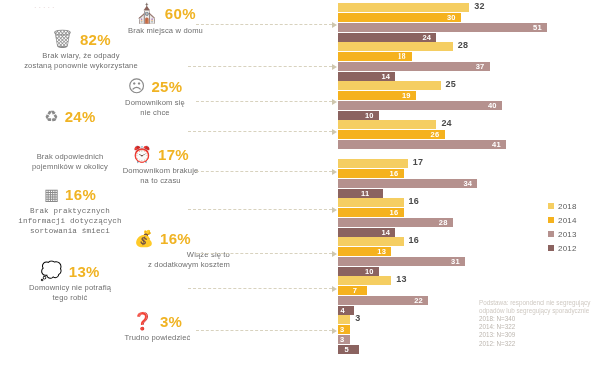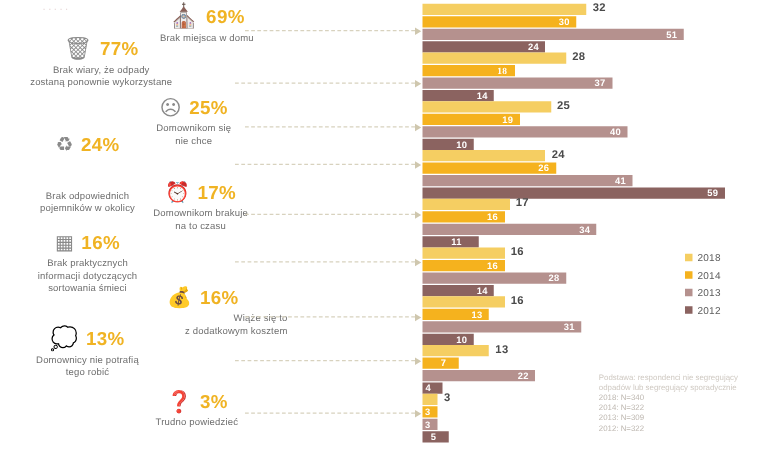--- a/index.html
+++ b/index.html
@@ -83,29 +83,29 @@
 </head>
 <body>
 
 <div id="page">
 
   <div id="top-remnant">.....</div>
 
   <div class="info-item" style="left:98px; top:4px; width:135px;">
     <div class="info-head">
       <span class="info-icon" style="font-size:19px;">⛪</span>
-      <span class="info-pct">69%</span>
+      <span class="info-pct">60%</span>
     </div>
     <div class="info-label">Brak miejsca w domu</div>
   </div>
 
   <div class="info-item" style="left:0px; top:30px; width:162px;">
     <div class="info-head">
       <span class="info-icon" style="font-size:18px;">🗑</span>
-      <span class="info-pct">77%</span>
+      <span class="info-pct">82%</span>
     </div>
     <div class="info-label" style="white-space:pre-line;">Brak wiary, że odpady
 zostaną ponownie wykorzystane</div>
   </div>
 
   <div class="info-item" style="left:95px; top:78px; width:120px;">
     <div class="info-head">
       <span class="info-icon" style="font-size:17px;">☹</span>
       <span class="info-pct">25%</span>
     </div>
@@ -129,21 +129,21 @@
     </div>
     <div class="info-label" style="white-space:pre-line;">Domownikom brakuje
 na to czasu</div>
   </div>
 
   <div class="info-item" style="left:0px; top:186px; width:140px;">
     <div class="info-head">
       <span class="info-icon" style="font-size:16px;">▦</span>
       <span class="info-pct">16%</span>
     </div>
-    <div class="info-label" style="white-space:pre-line;">Brak praktycznych
+    <div class="info-label" style="white-space:pre-line;font-family:Liberation Mono, monospace;">Brak praktycznych
 informacji dotyczących
 sortowania śmieci</div>
   </div>
 
   <div class="info-item" style="left:95px; top:230px; width:135px;">
     <div class="info-head">
       <span class="info-icon" style="font-size:16px;">💰</span>
       <span class="info-pct">16%</span>
     </div>
     <div class="info-label" style="white-space:pre-line;text-align:right;">Wiąże się to
@@ -238,24 +238,20 @@
           <span class="bar-val val-out" style="left: 103.4px; top: -1px;">24</span>
         </div>
         <div class="bar-row">
           <div class="bar" style="width: 106.6px; background: rgb(245, 178, 30);"></div>
           <span class="bar-val val-in" style="left: 92.6px;">26</span>
         </div>
         <div class="bar-row">
           <div class="bar" style="width: 168.1px; background: rgb(181, 145, 142);"></div>
           <span class="bar-val val-in" style="left: 154.1px;">41</span>
         </div>
-        <div class="bar-row">
-          <div class="bar" style="width: 241.9px; background: rgb(139, 99, 96);"></div>
-          <span class="bar-val val-in" style="left: 227.9px;">59</span>
-        </div>
       </div>
       <div class="bar-group" style="top: 159px;">
         <div class="bar-row">
           <div class="bar" style="width: 69.7px; background: rgb(245, 206, 98);"></div>
           <span class="bar-val val-out" style="left: 74.7px; top: -1px;">17</span>
         </div>
         <div class="bar-row">
           <div class="bar" style="width: 65.6px; background: rgb(245, 178, 30);"></div>
           <span class="bar-val val-in" style="left: 51.6px;">16</span>
         </div>

